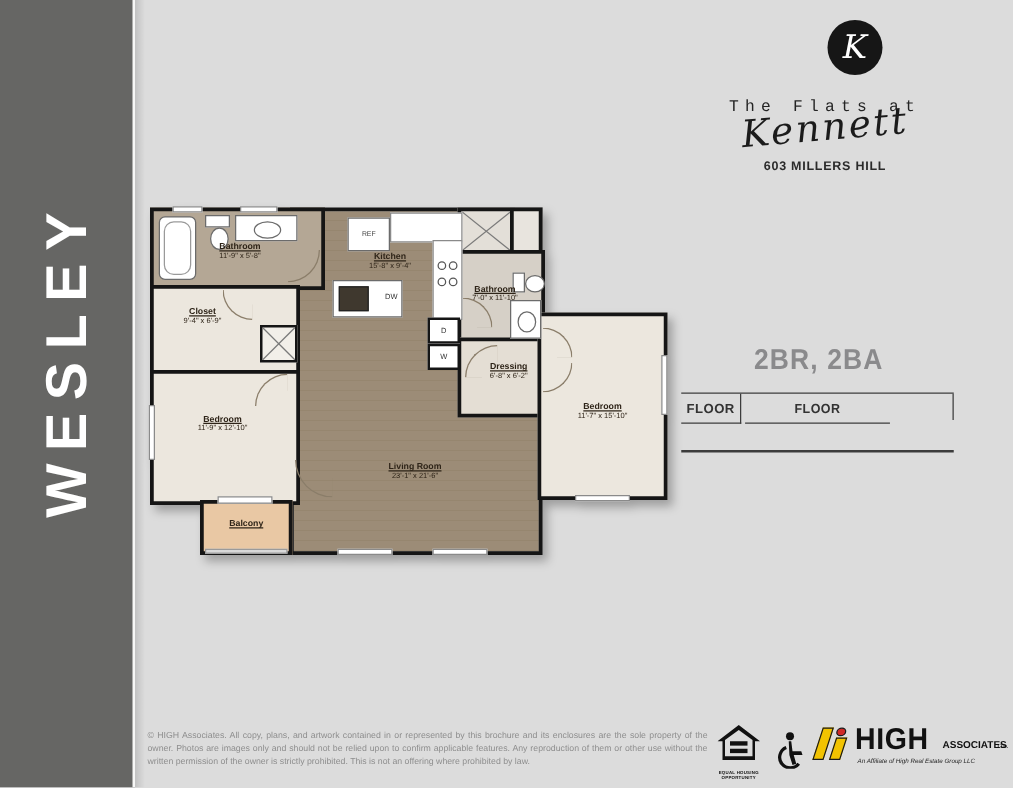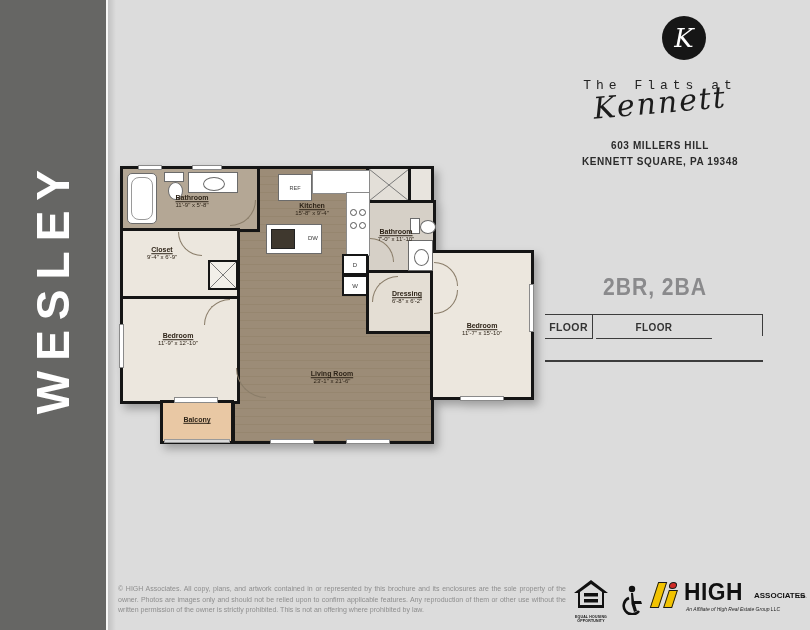--- a/index.html
+++ b/index.html
@@ -36,21 +36,21 @@
     margin:0 auto 2px auto; transform:translateX(24px);
     display:flex; align-items:center; justify-content:center;
     color:#fff; font-family:"DejaVu Serif", serif; font-style:italic; font-size:26px;
   }
   .brand-line1 { font-size:13px; letter-spacing:5px; color:#242424; margin-top:18px;font-family:Liberation Mono, monospace; }
   .brand-script {
     font-family:"DejaVu Serif", serif; font-style:italic;
     font-size:30px; color:#1b1b1b; letter-spacing:2px;
     transform:rotate(-5deg); margin-top:-8px;
   }
-  .brand-addr { font-size:10px; font-weight:700; color:#2b2b2b; letter-spacing:0.6px; line-height:16px; margin-top:18px; }
+  .brand-addr { font-size:10px; font-weight:700; color:#2b2b2b; letter-spacing:0.6px; line-height:16px; margin-top:6px; }
 
   
   .config {
     position:absolute; left:540px; top:274px; width:230px; text-align:center;
     font-size:23px; font-weight:700; color:#8a8a8c; letter-spacing:1px;
     transform:scaleX(0.92);
   }
   .ftable {
     position:absolute; left:545px; top:314px; width:218px;
     border-top:1px solid #3c3c3c; border-bottom:2px solid #3c3c3c;
@@ -160,21 +160,20 @@
 <div class="sidebar">
   <div class="plan-name">WESLEY</div>
 </div>
 
 <div class="brand">
   <div class="monogram">K</div>
   <div class="brand-line1">The Flats at</div>
   <div class="brand-script">Kennett</div>
   <div class="brand-addr">
     <div>603 MILLERS HILL</div>
-    <div>KENNETT SQUARE, PA 19348</div>
   </div>
 </div>
 
 <div class="config">2BR, 2BA</div>
 <div class="ftable">
   <div class="cell hcell sep">FLOOR</div>
   <div class="cell hcell">FLOOR</div>
   <div class="cell vcell sep"></div>
   <div class="cell vcell"></div>
 </div>

